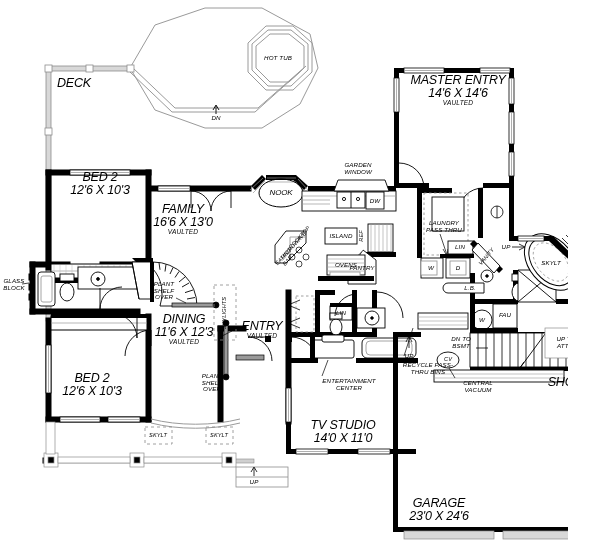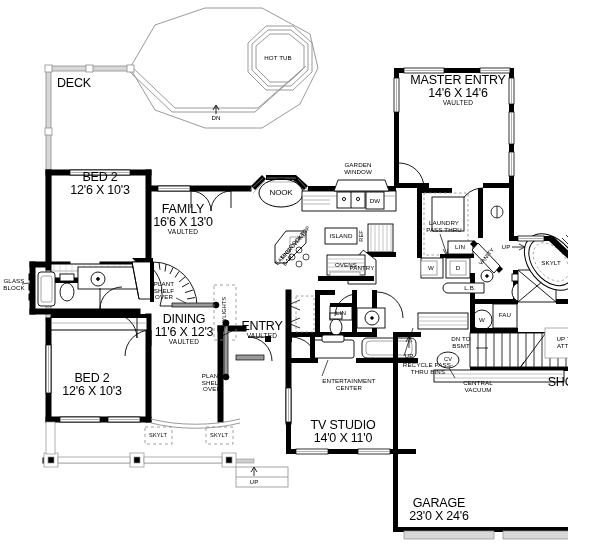--- a/index.html
+++ b/index.html
@@ -7,20 +7,21 @@
     margin: 0; padding: 0;
     background: #ffffff;
     font-family: "Liberation Sans", sans-serif;
   }
   #plan {
     position: relative;
     width: 568px;
     height: 545px;
     background: #ffffff;
     overflow: hidden;
+    font-style: italic;
   }
   #plan svg { position: absolute; left: 0; top: 0; }
   .lbl {
     position: absolute;
     color: #000;
     white-space: nowrap;
     text-align: center;
     line-height: 1.05;
     letter-spacing: -0.2px;
     font-family: "Liberation Sans", sans-serif;

